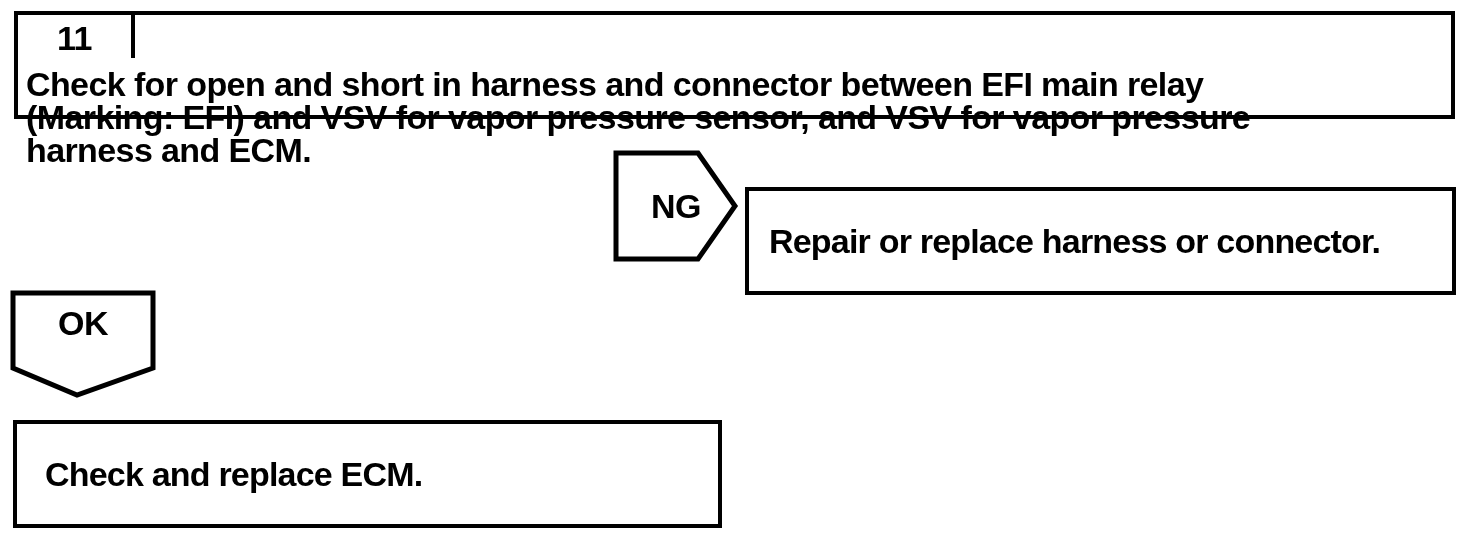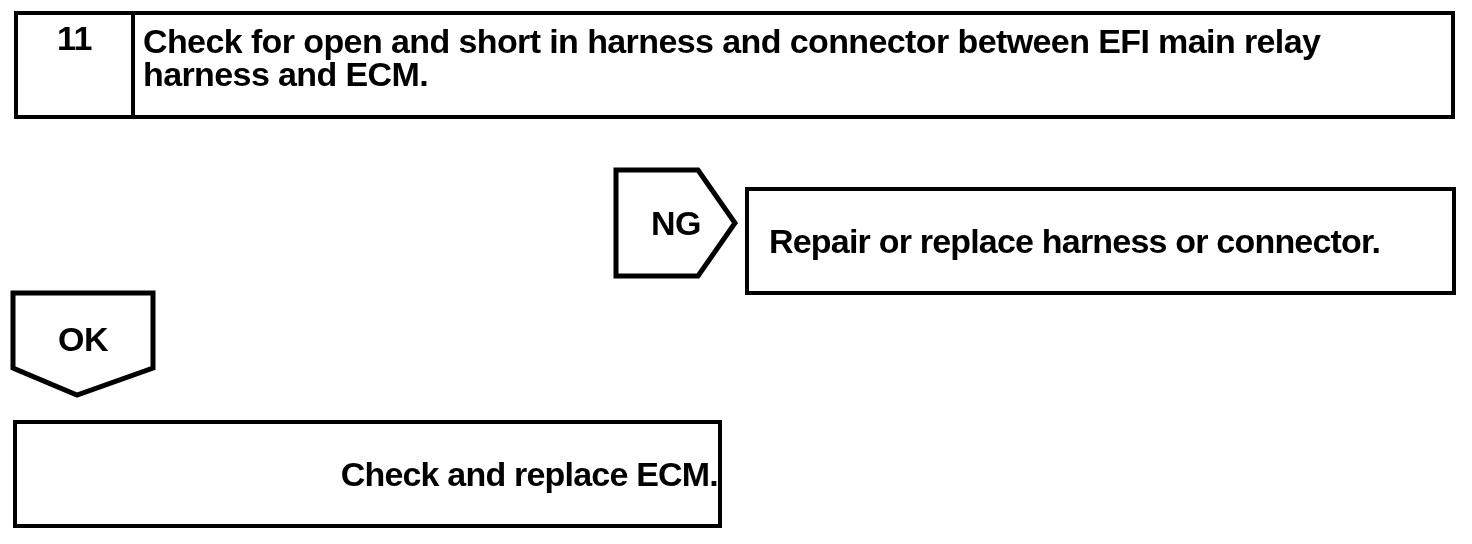--- a/index.html
+++ b/index.html
@@ -24,20 +24,21 @@
     background: #ffffff;
   }
   
   .step-box {
     left: 14px;
     top: 11px;
     width: 1441px;
     height: 108px;
     display: flex;
     align-items: stretch;
+    flex-direction: column;
   }
   .num-cell {
     width: 117px;
     border-right: 4px solid #000000;
     box-sizing: border-box;
     display: flex;
     justify-content: center;
     align-items: flex-start;
     padding-top: 4px;
     font-size: 34px;
@@ -65,39 +66,39 @@
   .pent-label {
     position: absolute;
     display: flex;
     align-items: center;
     justify-content: center;
     font-size: 34px;
     letter-spacing: -0.5px;
   }
   .ng-wrap {
     left: 613px;
-    top: 167px;
+    top: 150px;
     width: 126px;
     height: 112px;
   }
   .ng-wrap .pent-label {
     left: 0;
     top: 0;
     width: 126px;
     height: 112px;
   }
   .ok-wrap {
     left: 10px;
     top: 290px;
     width: 146px;
     height: 108px;
   }
   .ok-wrap .pent-label {
     left: 0;
-    top: 20px;
+    top: 4px;
     width: 146px;
     height: 58px;
   }
   
   .repair-box {
     left: 745px;
     top: 187px;
     width: 711px;
     height: 108px;
     display: flex;
@@ -111,40 +112,40 @@
     left: 13px;
     top: 420px;
     width: 709px;
     height: 108px;
     display: flex;
     align-items: center;
     padding-left: 28px;
     font-size: 34px;
     letter-spacing: -0.8px;
     white-space: nowrap;
-    justify-content: flex-end;
   }
   .shape {
     fill: #ffffff;
     stroke: #000000;
     stroke-width: 5;
     stroke-linejoin: miter;
   }
 </style>
 </head>
 <body>
 
 <div class="canvas">
 
   <div class="box step-box">
     <div class="num-cell">
       <span>11</span>
     </div>
     <div class="instr-cell">
       <div class="instr-line">Check for open and short in harness and connector between EFI main relay</div>
+      <div class="instr-line">(Marking: EFI) and VSV for vapor pressure sensor, and VSV for vapor pressure</div>
       <div class="instr-line">harness and ECM.</div>
     </div>
   </div>
 
   <div class="pent-wrap ng-wrap">
     <svg width="126" height="112" viewBox="0 0 126 112">
       <polygon class="shape" points="3,3 85,3 122,56 85,109 3,109"></polygon>
     </svg>
     <div class="pent-label">NG</div>
   </div>

